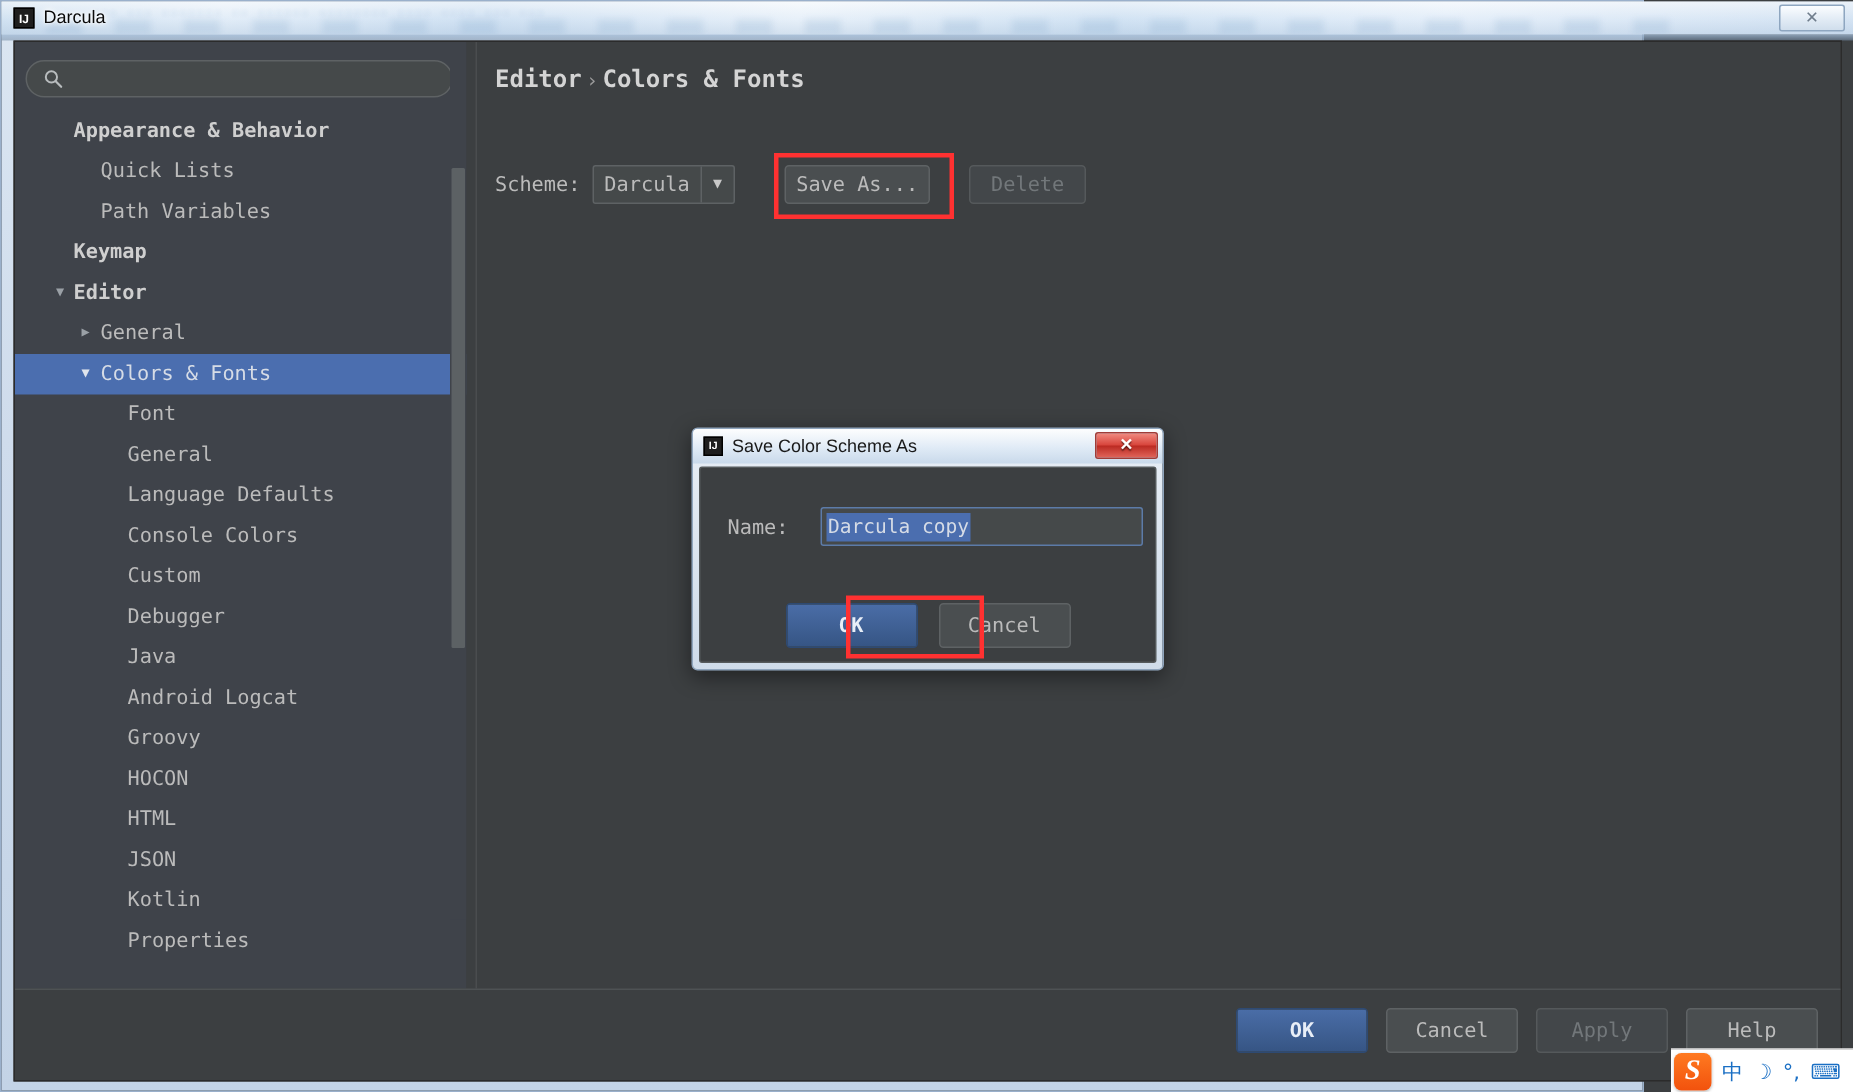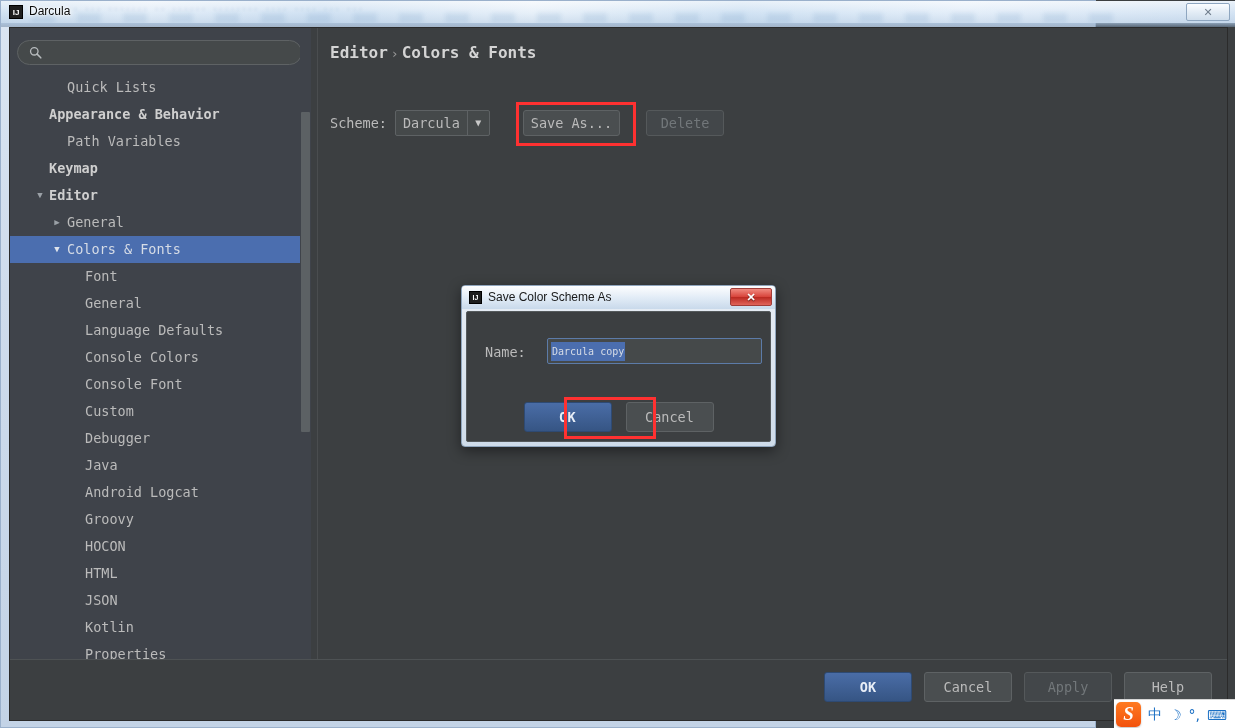--- a/index.html
+++ b/index.html
@@ -235,21 +235,21 @@
     position: absolute; left: 18px; top: 32px;
     font-size: 13.5px; color: #bbbbbb; font-family: "DejaVu Sans Mono", monospace;
   }
   #name-field {
     position: absolute; left: 80px; top: 26px; width: 215px; height: 26px;
     background: #45494a; border: 1px solid #5c7ba8; border-radius: 2px;
   }
   #name-value {
     position: absolute; left: 3px; top: 3px; height: 19px; line-height: 19px;
     padding: 0 1px; background: #4b6eaf; color: #d6dce6;
-    font-size: 10px; font-family: "DejaVu Sans Mono", monospace;
+    font-size: 13px; font-family: "DejaVu Sans Mono", monospace;
   }
   #dialog-buttons {
     position: absolute; left: 0; top: 90px; width: 100%;
     display: flex; justify-content: center; gap: 14px;
   }
   #dialog-buttons .btn { min-width: 88px; height: 30px; line-height: 28px; }
   #ok-redbox { position: absolute; left: 97px; top: 85px; width: 92px; height: 42px; }
 
   
   #ime-bar {
@@ -289,25 +289,25 @@
 
       <div id="search-box">
         <svg id="search-icon" viewBox="0 0 16 16">
           <circle cx="6.5" cy="6.5" r="4.6" fill="none" stroke="#b8bcbe" stroke-width="1.6"></circle>
           <line x1="10" y1="10" x2="14.5" y2="14.6" stroke="#b8bcbe" stroke-width="1.8" stroke-linecap="round"></line>
         </svg>
         <input id="search-input" type="text" value="" placeholder="" style="">
       </div>
 
       <div id="tree">
+          <div class="tree-row ind1 group">
+            <span class="lbl">Appearance &amp; Behavior</span>
+          </div>
           <div class="tree-row ind2">
             <span class="lbl">Quick Lists</span>
-          </div>
-          <div class="tree-row ind1 group">
-            <span class="lbl">Appearance &amp; Behavior</span>
           </div>
           <div class="tree-row ind2">
             <span class="lbl">Path Variables</span>
           </div>
           <div class="tree-row ind1 group">
             <span class="lbl">Keymap</span>
           </div>
           <div class="tree-row ind1 group">
             <span class="tw">▼</span>
             <span class="lbl">Editor</span>
@@ -324,23 +324,20 @@
             <span class="lbl">Font</span>
           </div>
           <div class="tree-row ind3">
             <span class="lbl">General</span>
           </div>
           <div class="tree-row ind3">
             <span class="lbl">Language Defaults</span>
           </div>
           <div class="tree-row ind3">
             <span class="lbl">Console Colors</span>
-          </div>
-          <div class="tree-row ind3">
-            <span class="lbl">Console Font</span>
           </div>
           <div class="tree-row ind3">
             <span class="lbl">Custom</span>
           </div>
           <div class="tree-row ind3">
             <span class="lbl">Debugger</span>
           </div>
           <div class="tree-row ind3">
             <span class="lbl">Java</span>
           </div>

